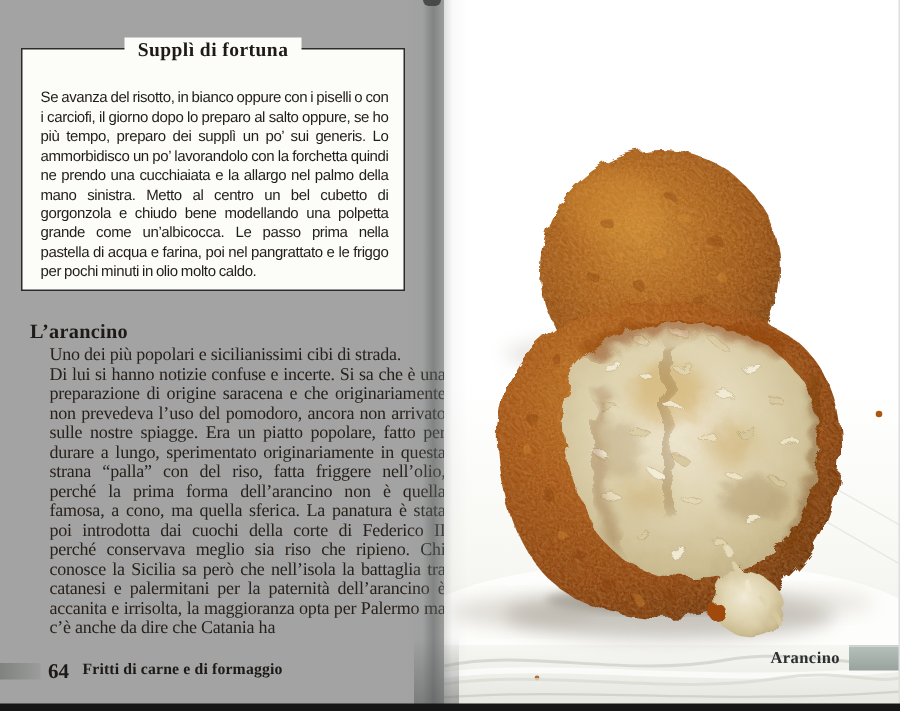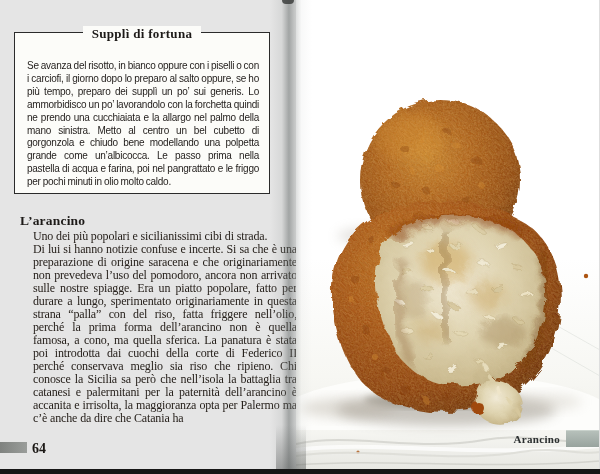--- a/index.html
+++ b/index.html
@@ -2,21 +2,21 @@
 <html><head>
 <meta charset="utf-8">
 <style>
   html,body{margin:0;padding:0;}
   body{
     width:600px;height:474px;position:relative;overflow:hidden;
     background:#fdfdfb;font-family:"Liberation Serif","DejaVu Serif",serif;
   }
   .book{position:absolute;inset:0;}
   
-  .left-page{position:absolute;left:0;top:0;width:296px;height:470px;background:#e5e5e5;}
+  .left-page{position:absolute;left:0;top:0;width:296px;height:470px;background:#a3a3a3;}
   .suppli-box{
     position:absolute;left:14px;top:32px;width:254px;height:160px;
     border:1.5px solid #2b2b2b;background:#fcfcf9;
   }
   .box-title{
     position:absolute;top:-9px;left:0;right:0;text-align:center;
   }
   .box-title span{
     background:#fcfcf9;padding:0 9px;
     font-family:"Liberation Serif","DejaVu Serif",serif;
@@ -98,20 +98,21 @@
 
     <div class="section-heading">L’arancino</div>
 
     <div class="body-col">
       <div class="body-intro">Uno dei più popolari e sicilianissimi cibi di strada.</div>
       <div class="body-main">Di lui si hanno notizie confuse e incerte. Si sa che è una preparazione di origine saracena e che originariamente non prevedeva l’uso del pomodoro, ancora non arrivato sulle nostre spiagge. Era un piatto popolare, fatto per durare a lungo, sperimentato originariamente in questa strana “palla” con del riso, fatta friggere nell’olio, perché la prima forma dell’arancino non è quella famosa, a cono, ma quella sferica. La panatura è stata poi introdotta dai cuochi della corte di Federico II perché conservava meglio sia riso che ripieno. Chi conosce la Sicilia sa però che nell’isola la battaglia tra catanesi e palermitani per la paternità dell’arancino è accanita e irrisolta, la maggioranza opta per Palermo ma c’è anche da dire che Catania ha</div>
     </div>
 
     <div class="footer-tab"></div>
     <div class="page-number">64</div>
+    <div class="chapter-title">Fritti di carne e di formaggio</div>
   </div>
 
   <div class="right-page">
     <svg class="photo-svg" width="304" height="470" viewBox="0 0 304 470" xmlns="http://www.w3.org/2000/svg">
       <defs>
         <linearGradient id="pageGrad" x1="0" y1="0" x2="0" y2="1">
           <stop offset="0" stop-color="#ffffff"></stop>
             <stop offset=".55" stop-color="#ffffff"></stop>
           <stop offset=".8" stop-color="#f7f7f3"></stop>
             <stop offset="1" stop-color="#ececE7"></stop>

